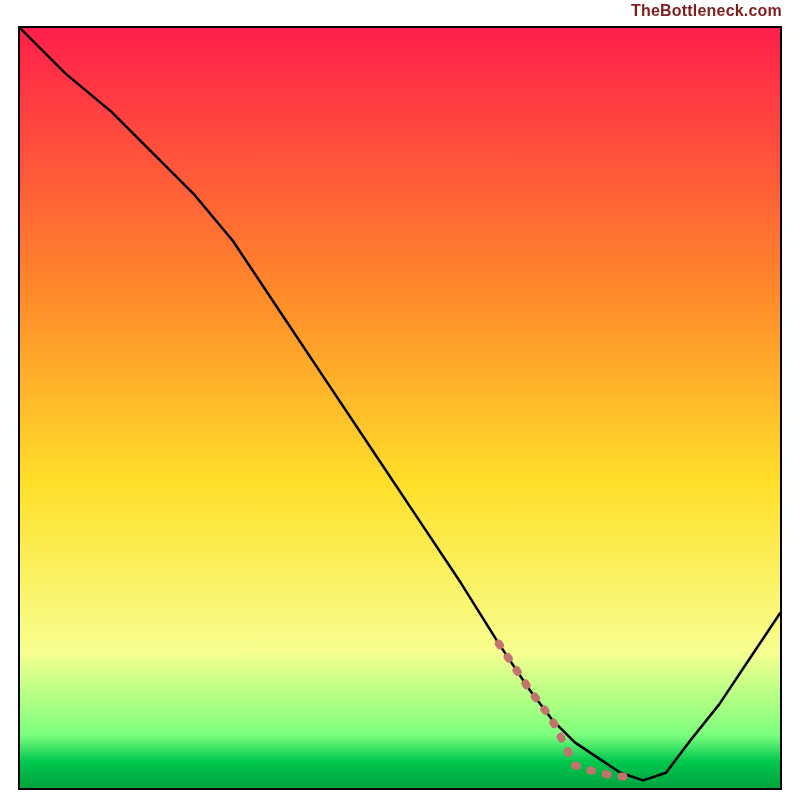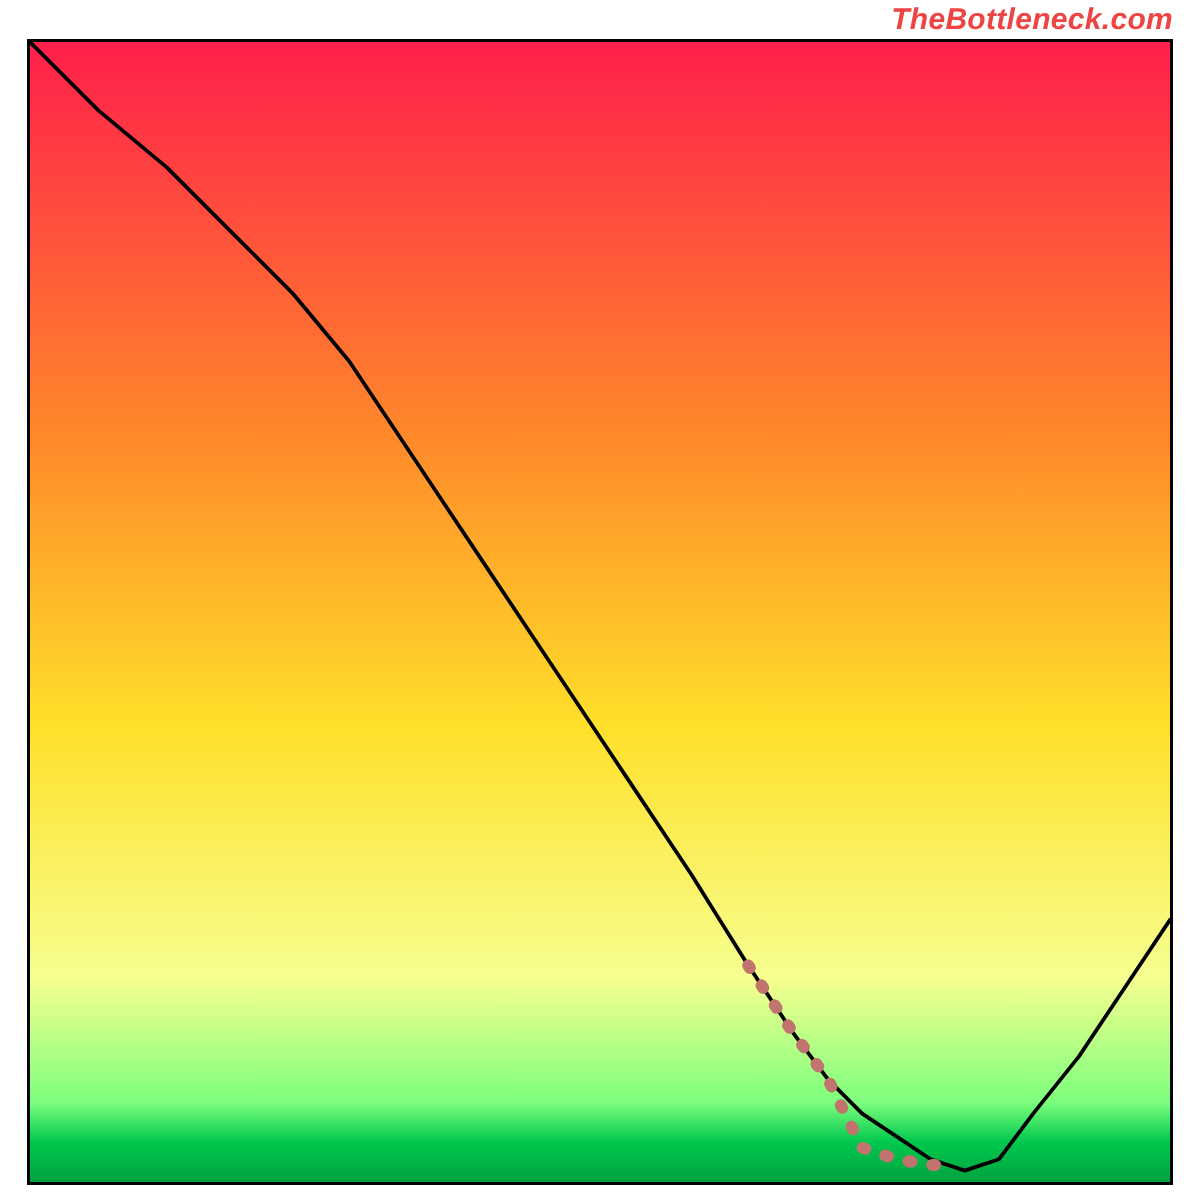--- a/index.html
+++ b/index.html
@@ -8,25 +8,24 @@
     width: 800px;
     height: 800px;
     background: #ffffff;
     overflow: hidden;
     font-family: Arial, Helvetica, sans-serif;
   }
   .watermark {
     position: absolute;
     top: 2px;
     right: 18px;
-    font-size: 20px;
+    font-size: 16px;
     font-weight: 600;
-    color: #ef4444;
+    color: #7f1d1d;
     letter-spacing: 0.2px;
-    font-style: italic;
   }
   .plot-frame {
     position: absolute;
     left: 18px;
     top: 26px;
     width: 764px;
     height: 764px;
     border: 2px solid #000000;
     box-sizing: border-box;
   }

